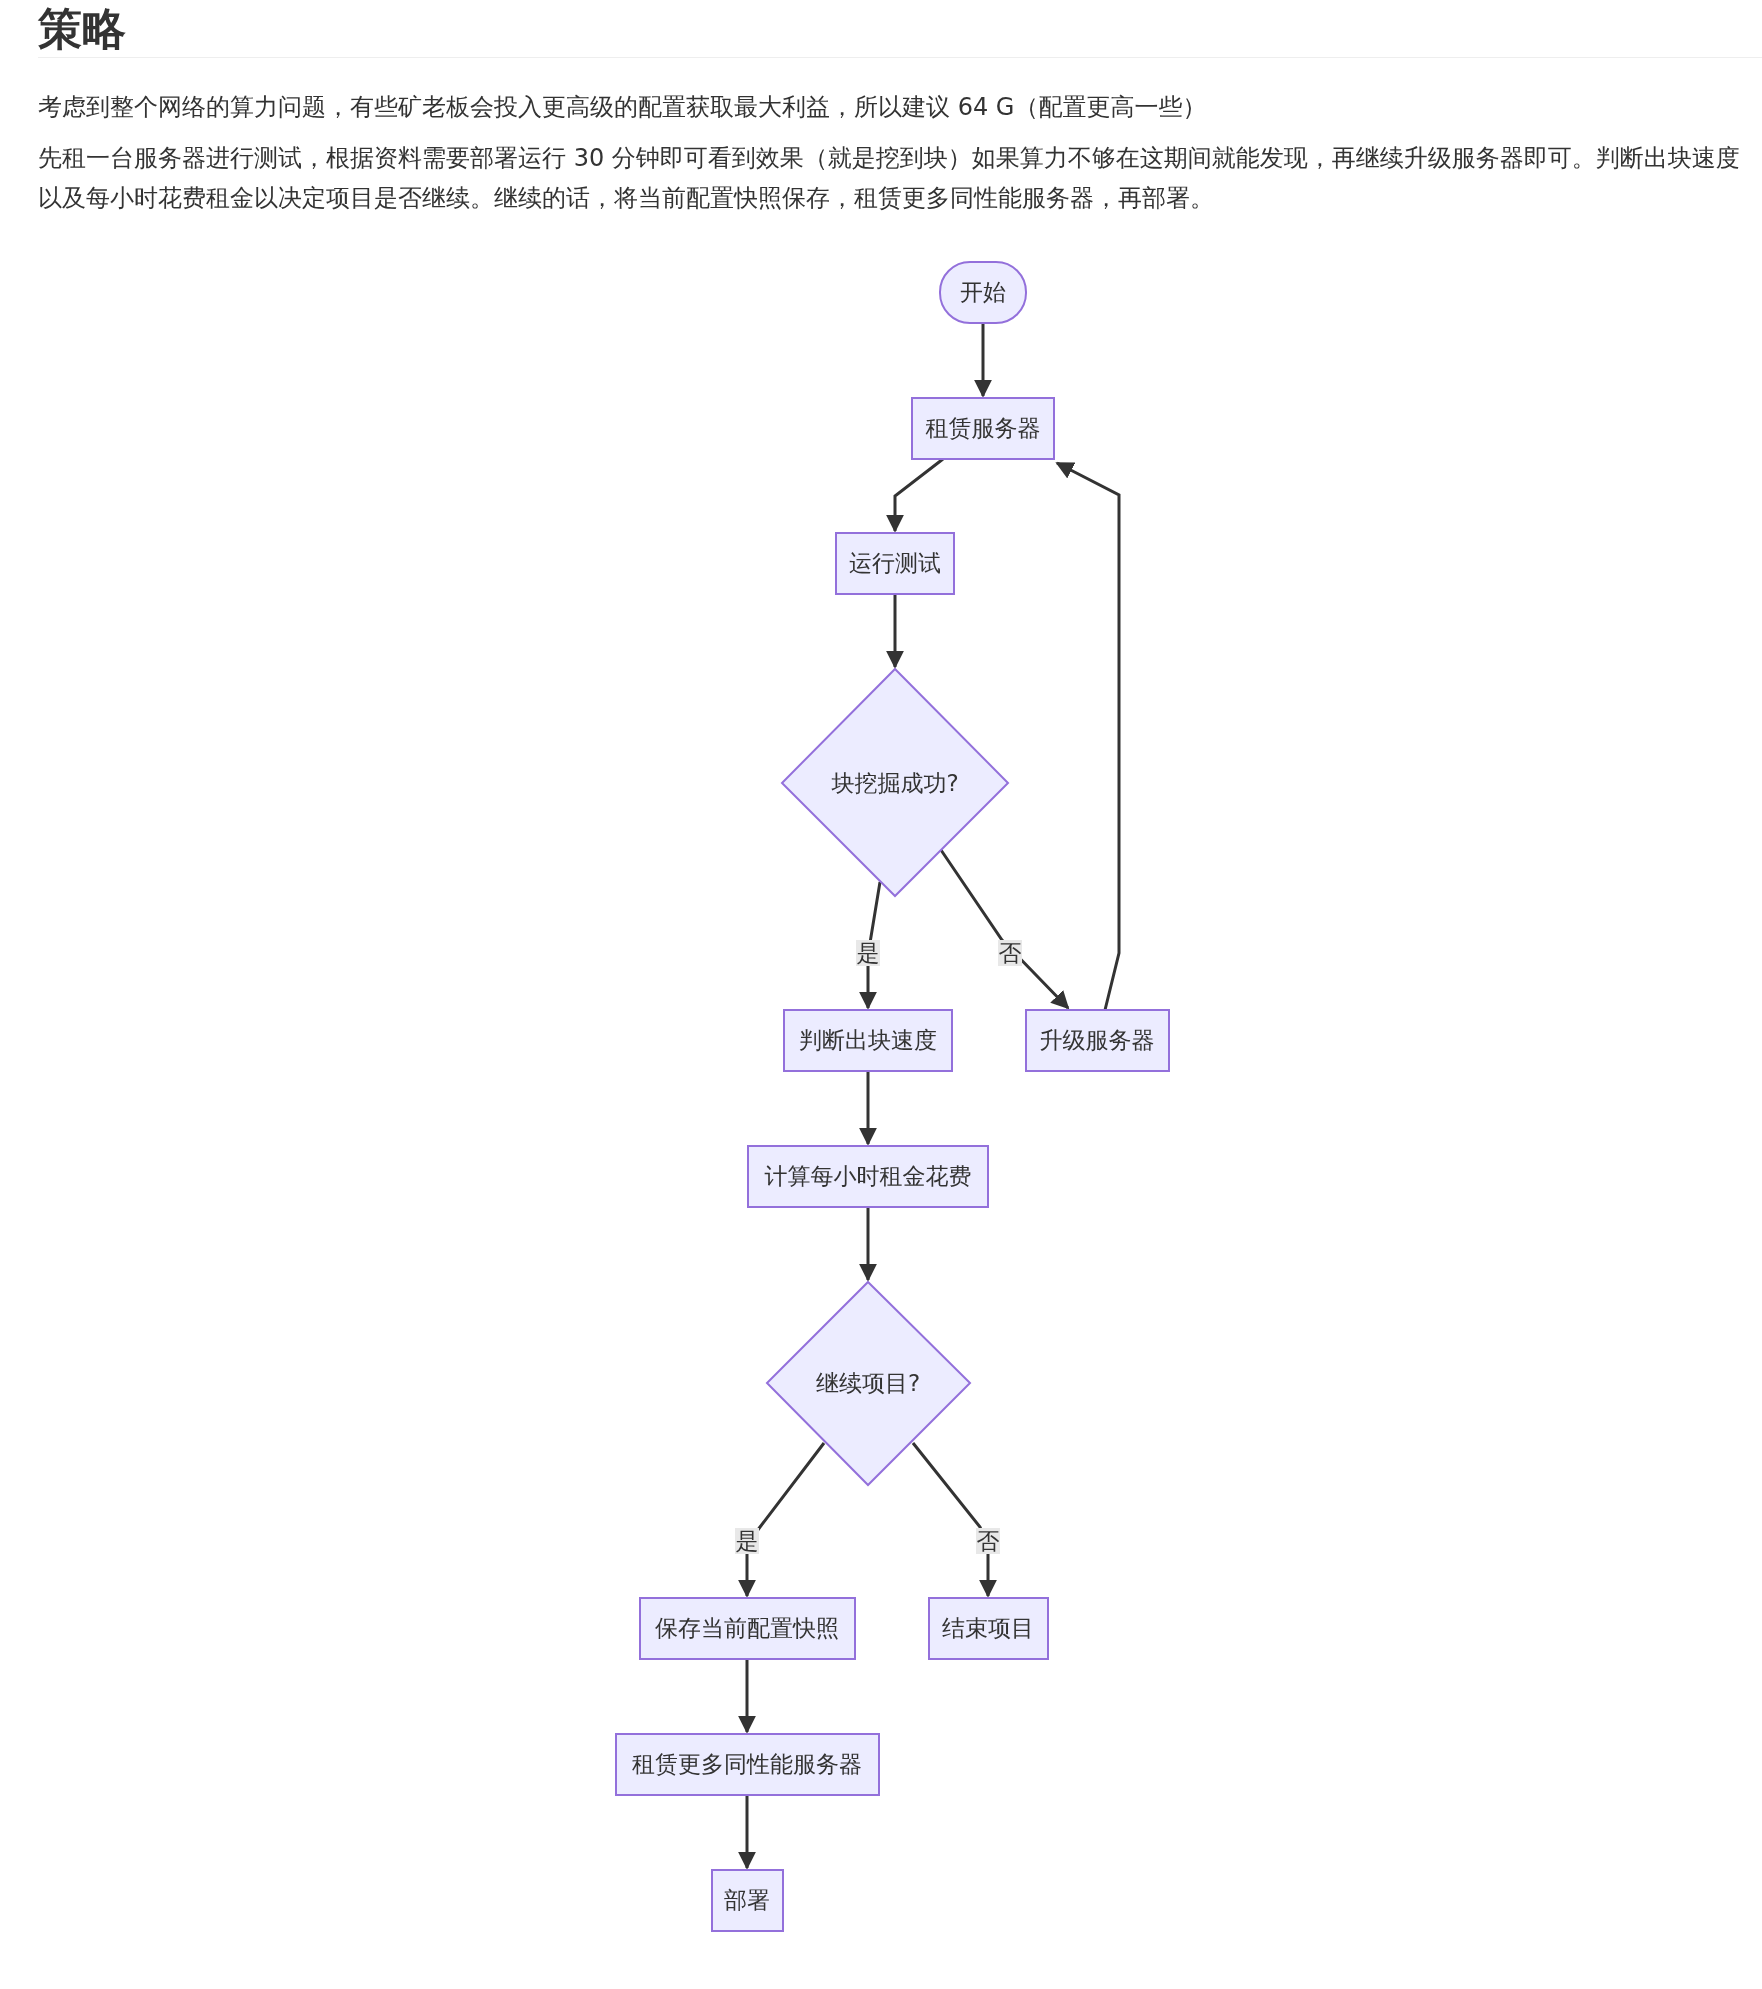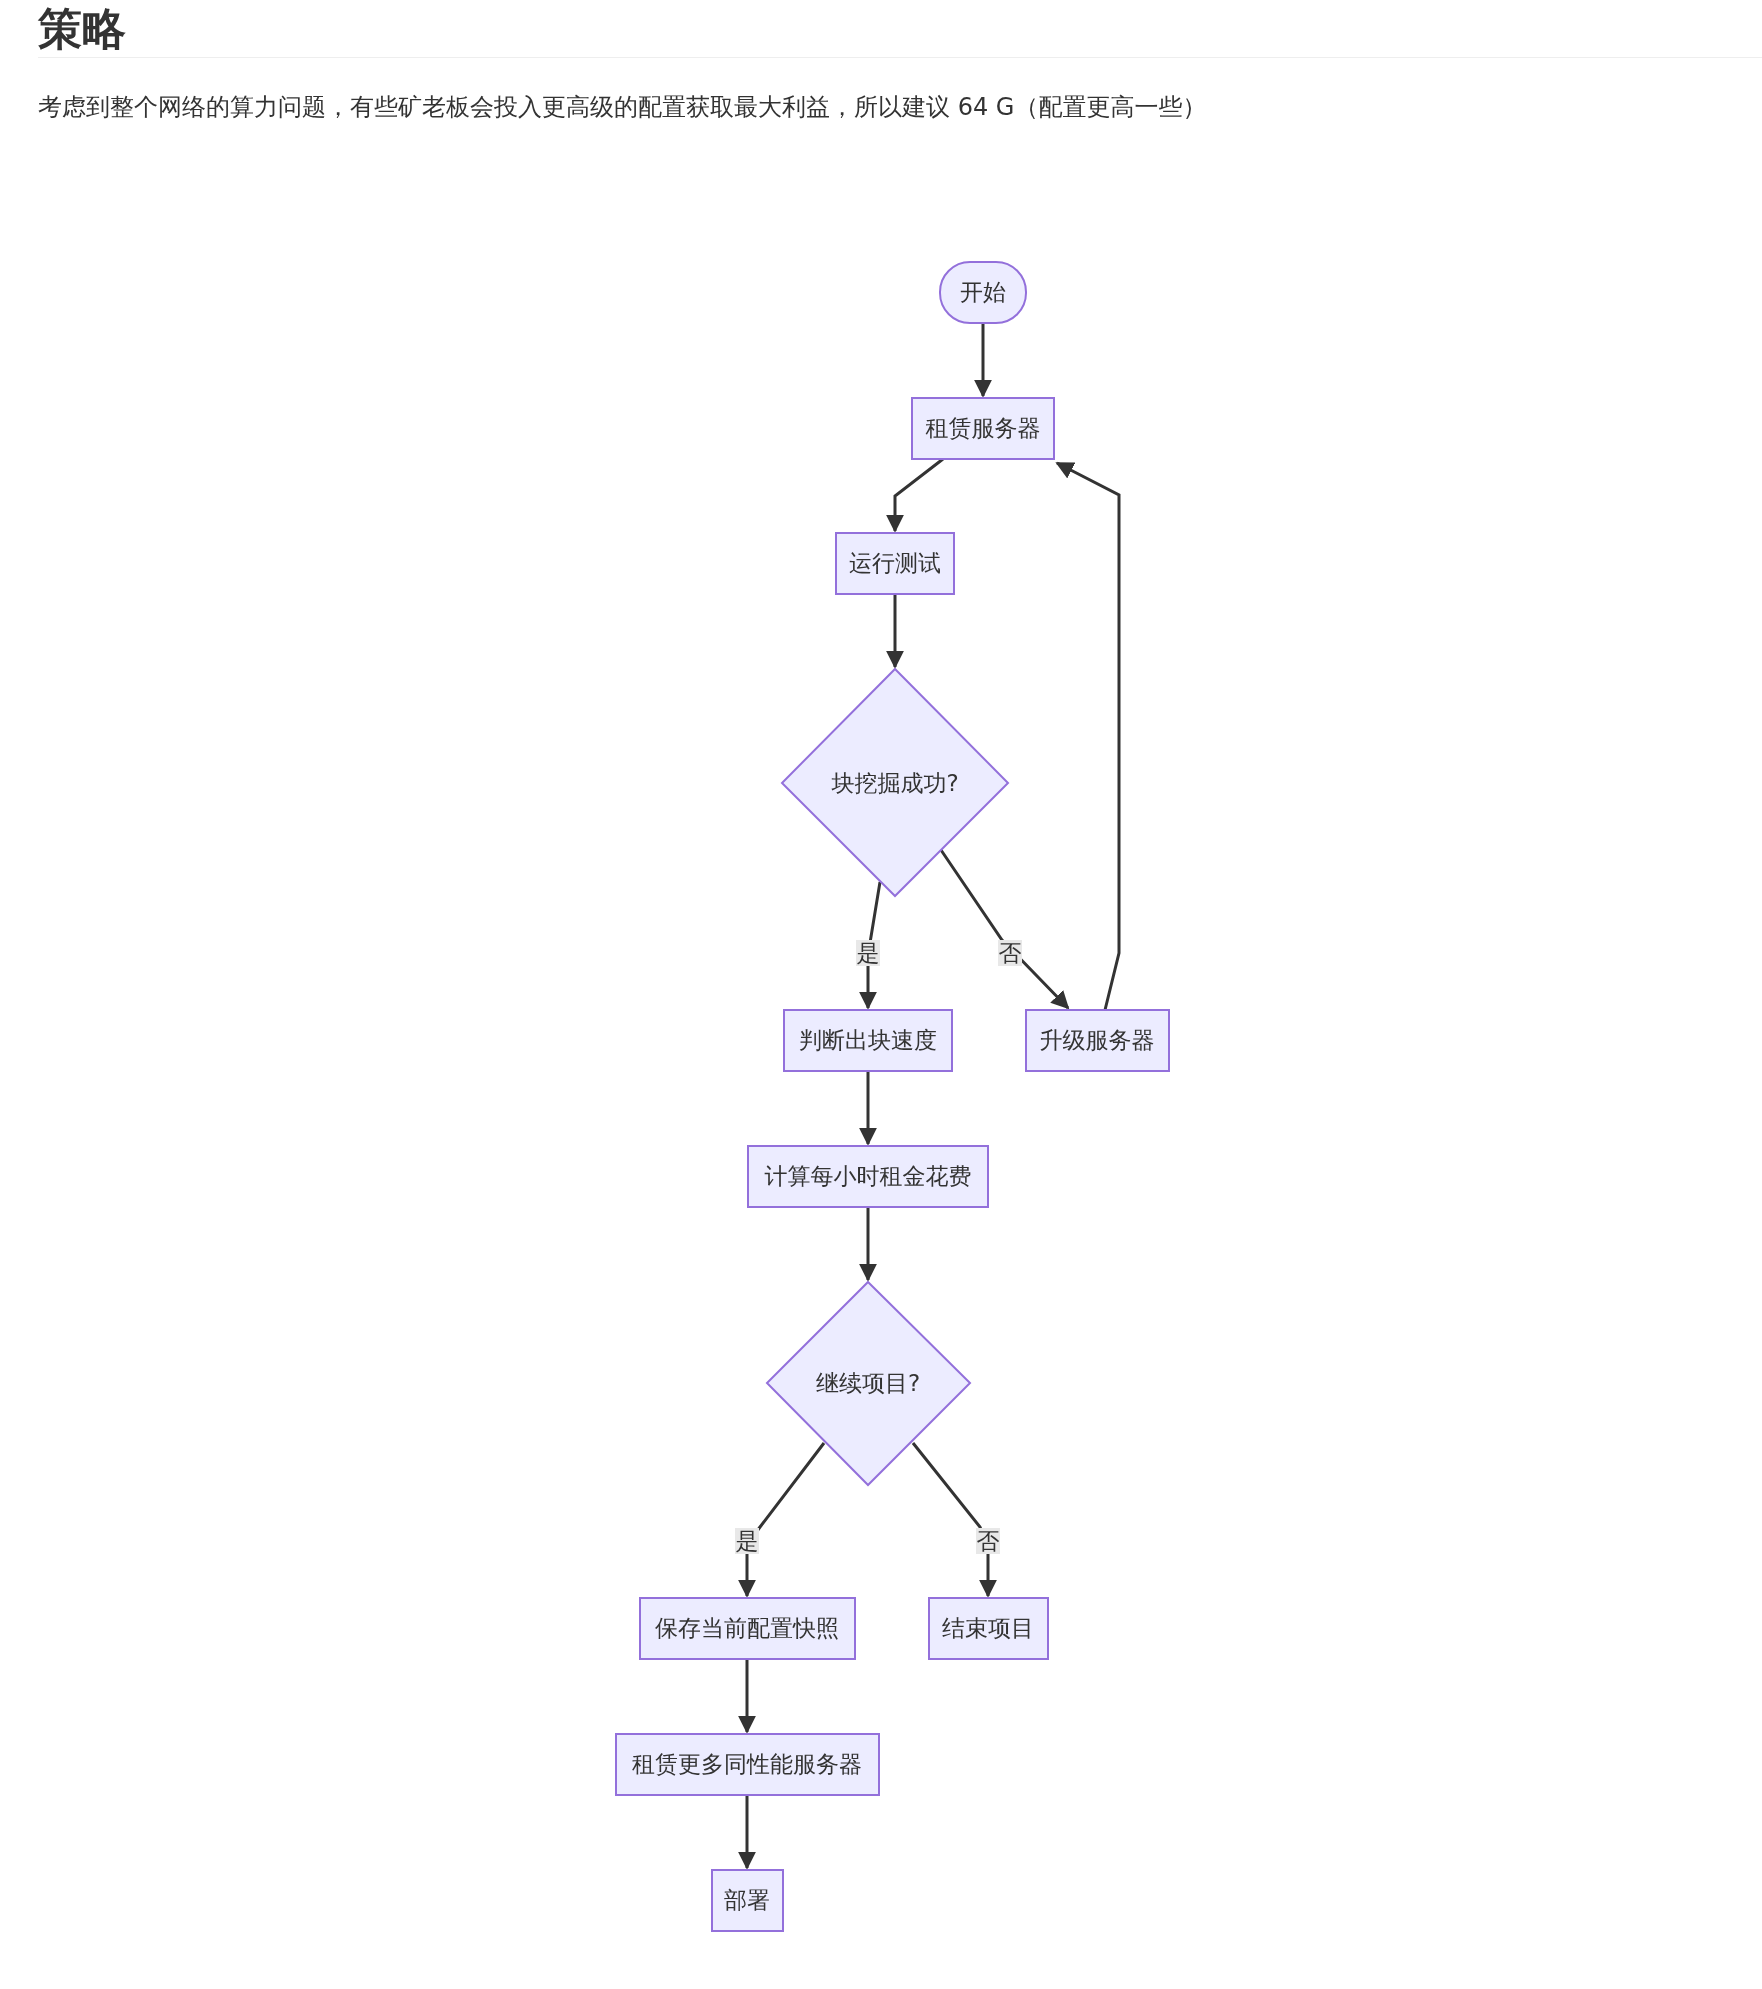--- a/index.html
+++ b/index.html
@@ -15,21 +15,22 @@
   .edge{stroke:#333333;stroke-width:3;fill:none;}
   .elbl-bg{fill:#e8e8e8;}
 </style>
 </head>
 <body>
 
 <h1 class="h1">策略</h1>
 <div class="hr"></div>
 <p class="p p1">考虑到整个网络的算力问题，有些矿老板会投入更高级的配置获取最大利益，所以建议 64 G（配置更高一些）</p>
 <div class="p p2">
-  <br>
+  <span>先租一台服务器进行测试，根据资料需要部署运行 30 分钟即可看到效果（就是挖到块）如果算力不够在这期间就能发现，再继续升级服务器即可。判断出块速度</span><br>
+  <span>以及每小时花费租金以决定项目是否继续。继续的话，将当前配置快照保存，租赁更多同性能服务器，再部署。</span>
 </div>
 
 <svg width="1762" height="1989" viewBox="0 0 1762 1989">
   <defs>
     <marker id="arrow" viewBox="0 0 10 10" refX="9" refY="5" markerWidth="6" markerHeight="6" orient="auto-start-reverse" markerUnits="strokeWidth">
       <path d="M0,0 L10,5 L0,10 z" fill="#333333"></path>
     </marker>
   </defs>
 
   <g>

